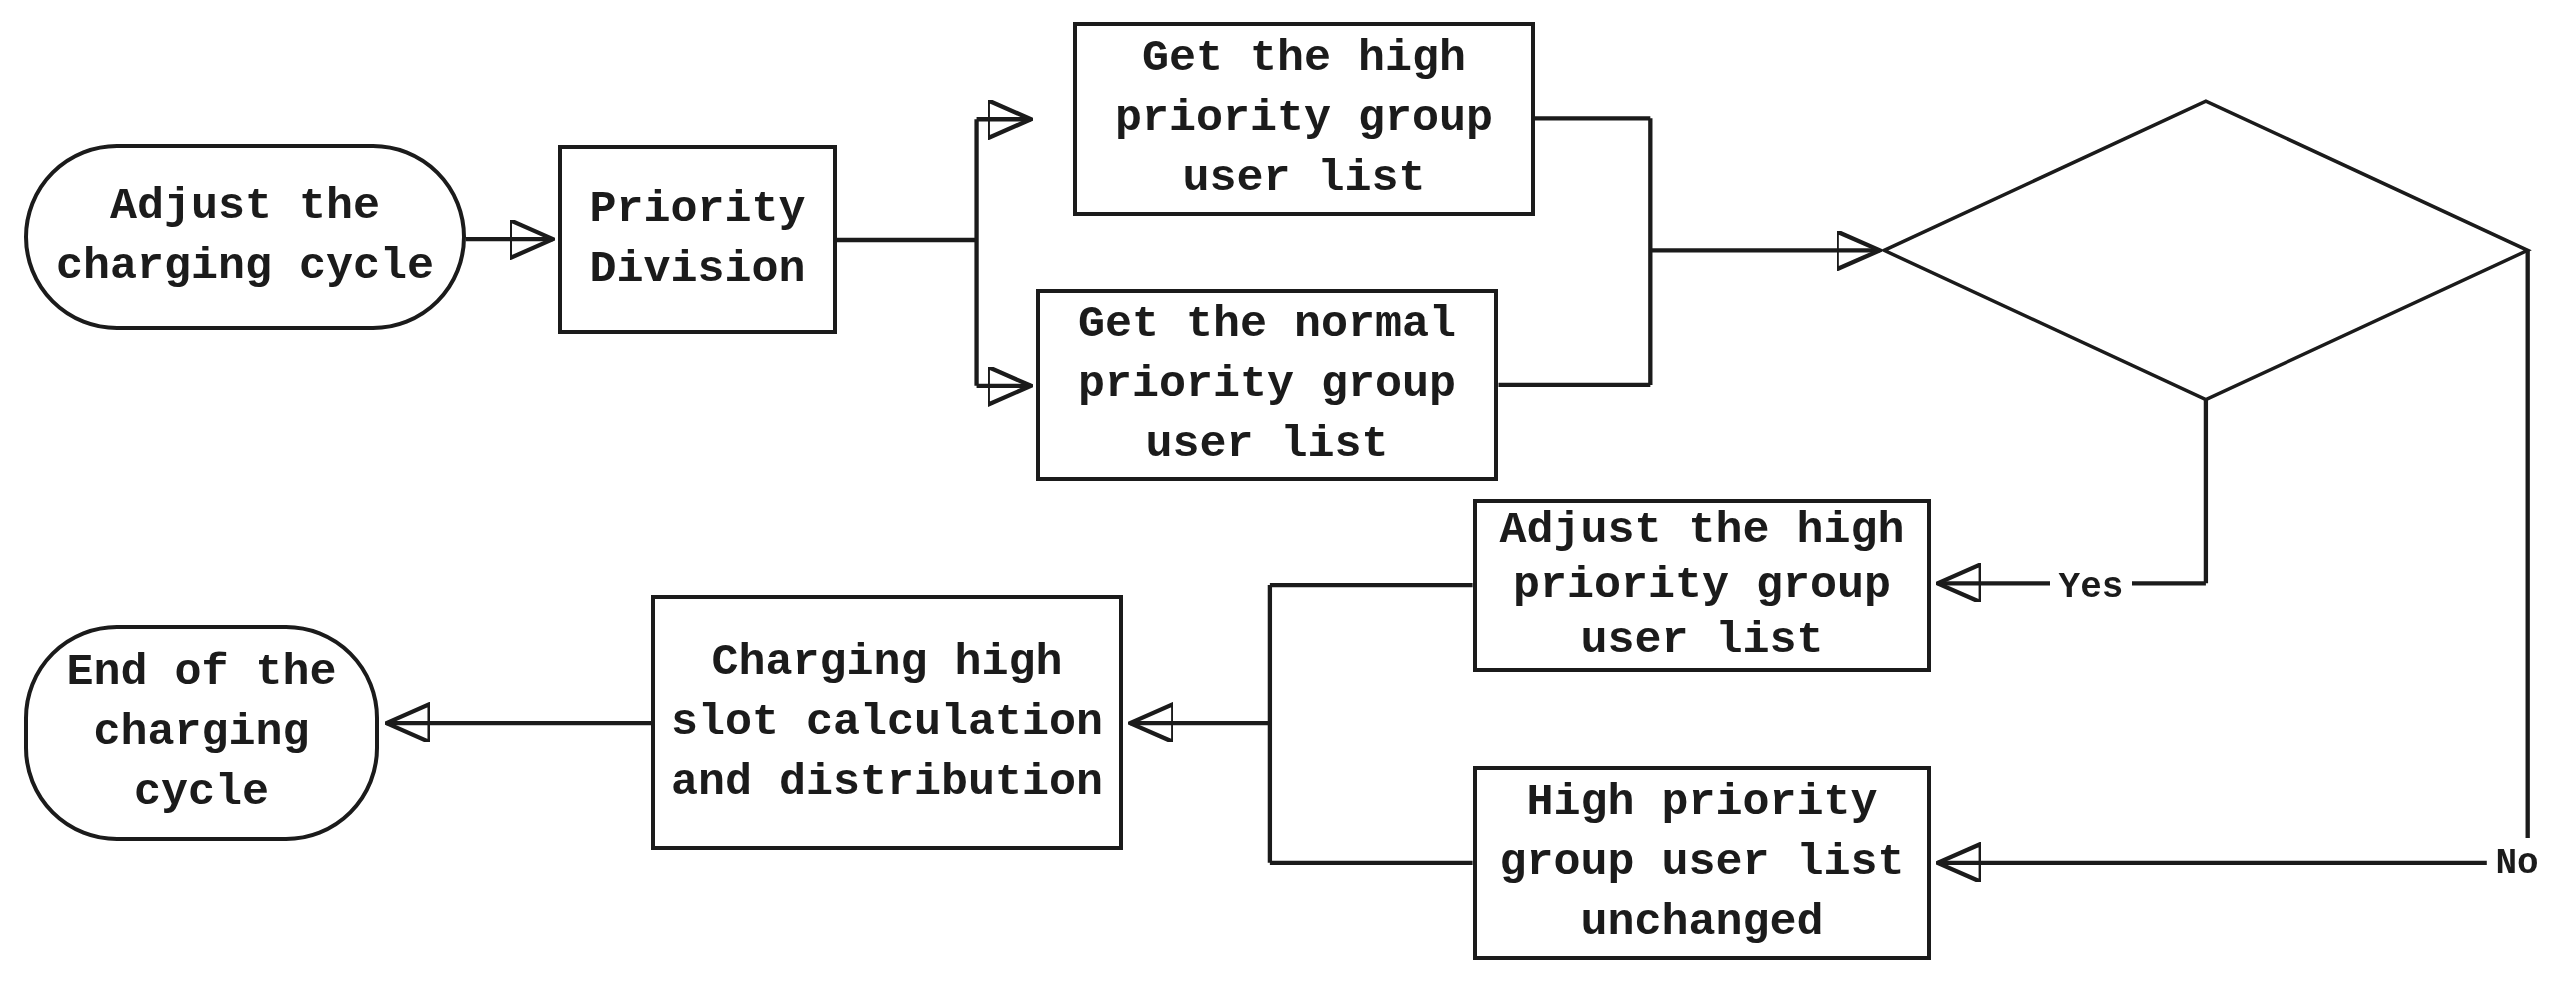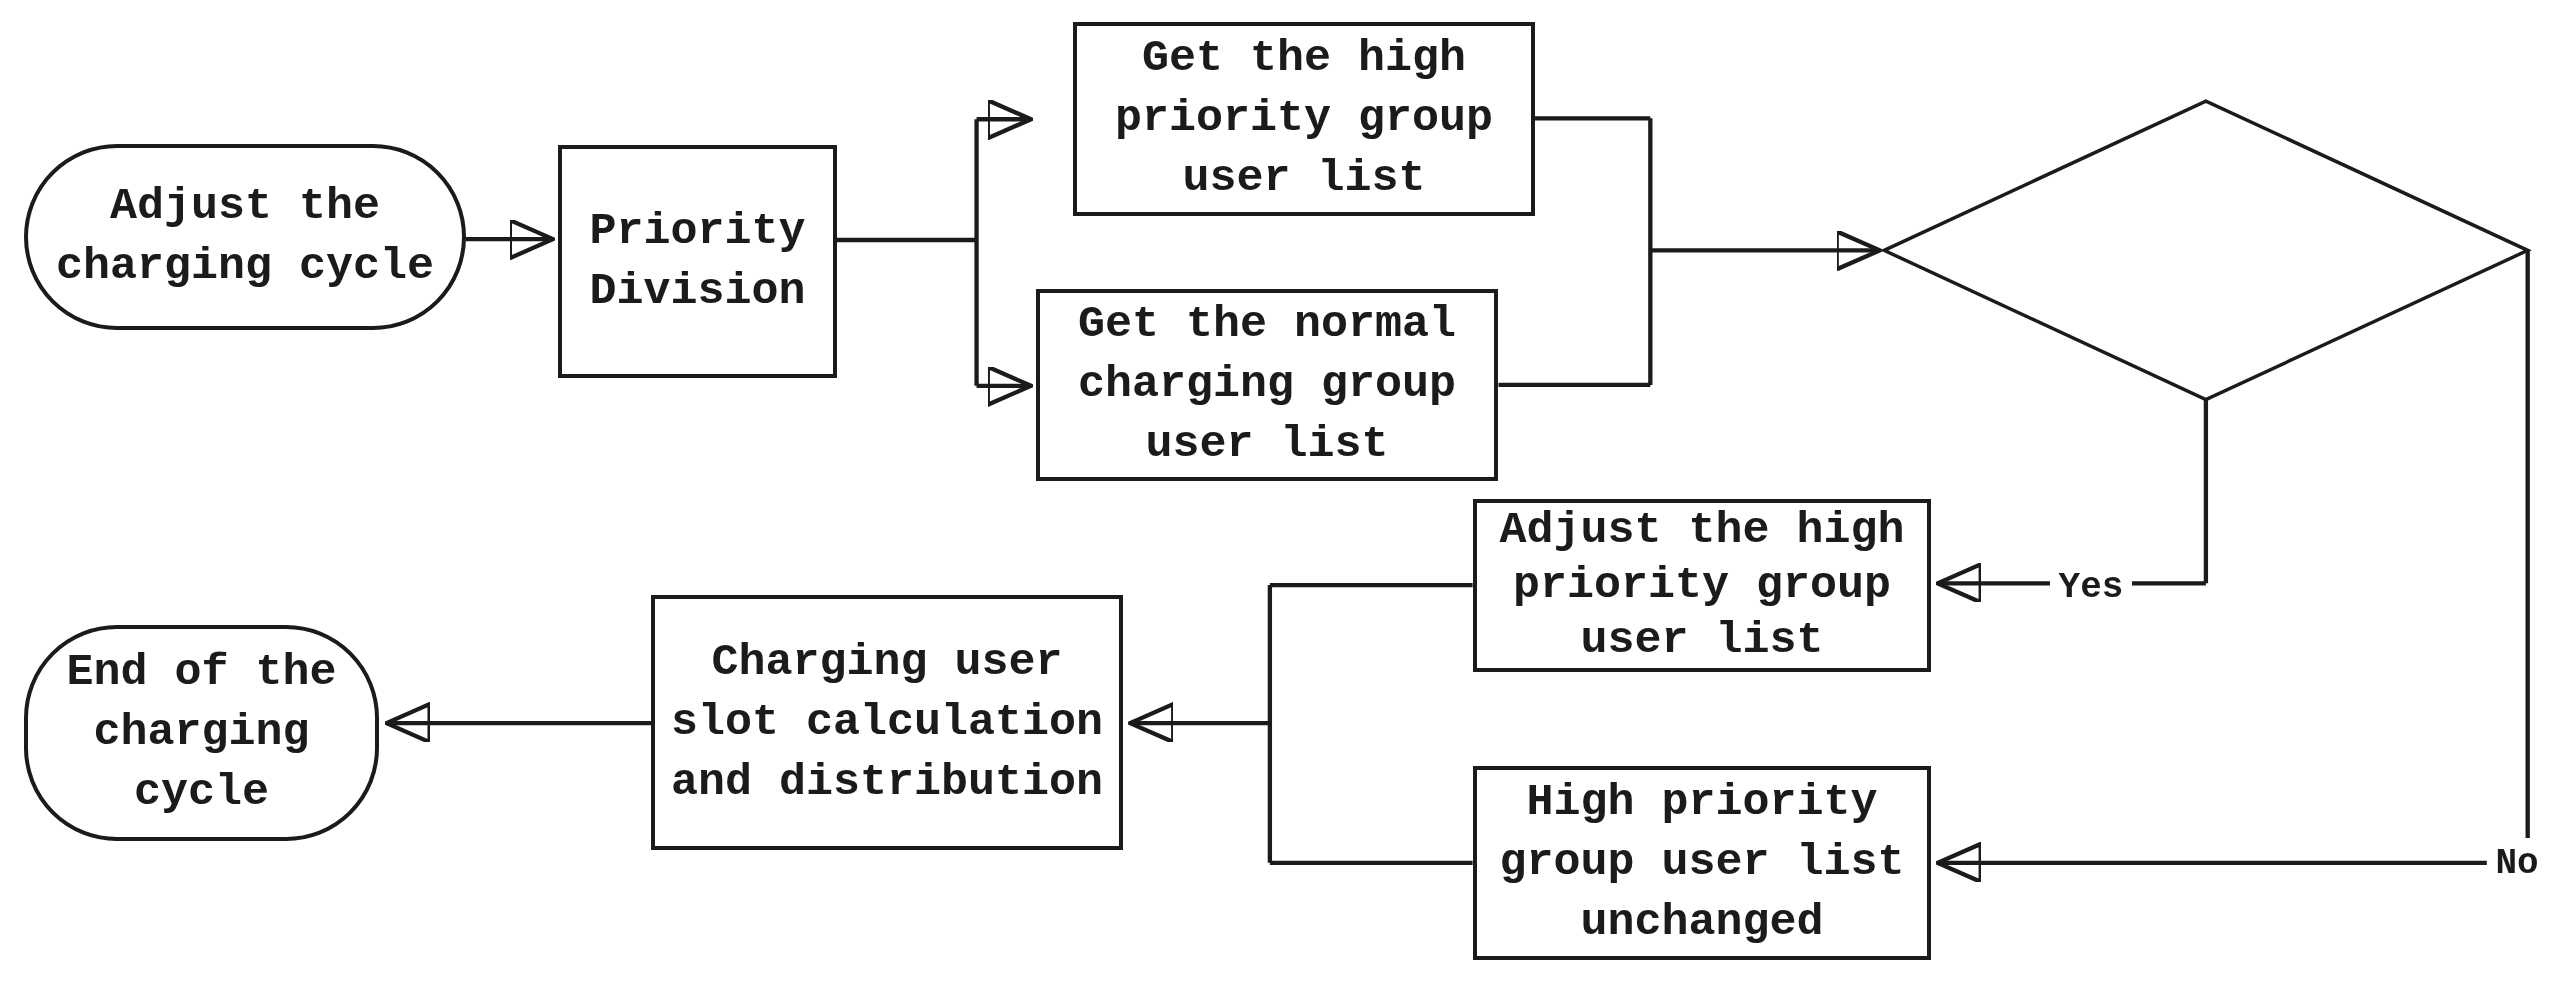--- a/index.html
+++ b/index.html
@@ -96,41 +96,41 @@
     <path d="M1472,678 L1472,1000"></path>
     <path d="M1707,1000 L1472,1000"></path>
     <path d="M1472,838 L1310,838" marker-end="url(#arr)"></path>
 
     <path d="M755,838 L448,838" marker-end="url(#arr)"></path>
   </svg>
 
   <div class="node terminator" style="left:24px; top:144px; width:442px; height:186px;">Adjust the
 charging cycle</div>
 
-  <div class="node" style="left:558px; top:145px; width:279px; height:233px;">Priority
+  <div class="node" style="left:558px; top:145px; width:279px; height:189px;">Priority
 Division</div>
 
   <div class="node" style="left:1036px; top:21.6px; width:462px; height:194px;margin-left:37px;">Get the high
 priority group
 user list</div>
 
   <div class="node" style="left:1036px; top:289px; width:462px; height:192px;">Get the normal
-charging group
+priority group
 user list</div>
 
 
   <div class="node" style="left:1473px; top:499px; width:458px; height:173px; line-height:55px;">Adjust the high
 priority group
 user list</div>
 
   <div class="node" style="left:1473px; top:766px; width:458px; height:194px;">High priority
 group user list
 unchanged</div>
 
-  <div class="node" style="left:651px; top:595px; width:472px; height:255px;">Charging user
+  <div class="node" style="left:651px; top:595px; width:472px; height:255px;">Charging high
 slot calculation
 and distribution</div>
 
   <div class="node terminator" style="left:24px; top:625px; width:355px; height:216px;">End of the
 charging cycle</div>
 
   <div class="edge-label" style="left:2091px; top:588px;">Yes</div>
 
   <div class="edge-label" style="left:2517px; top:864px;">No</div>
 

